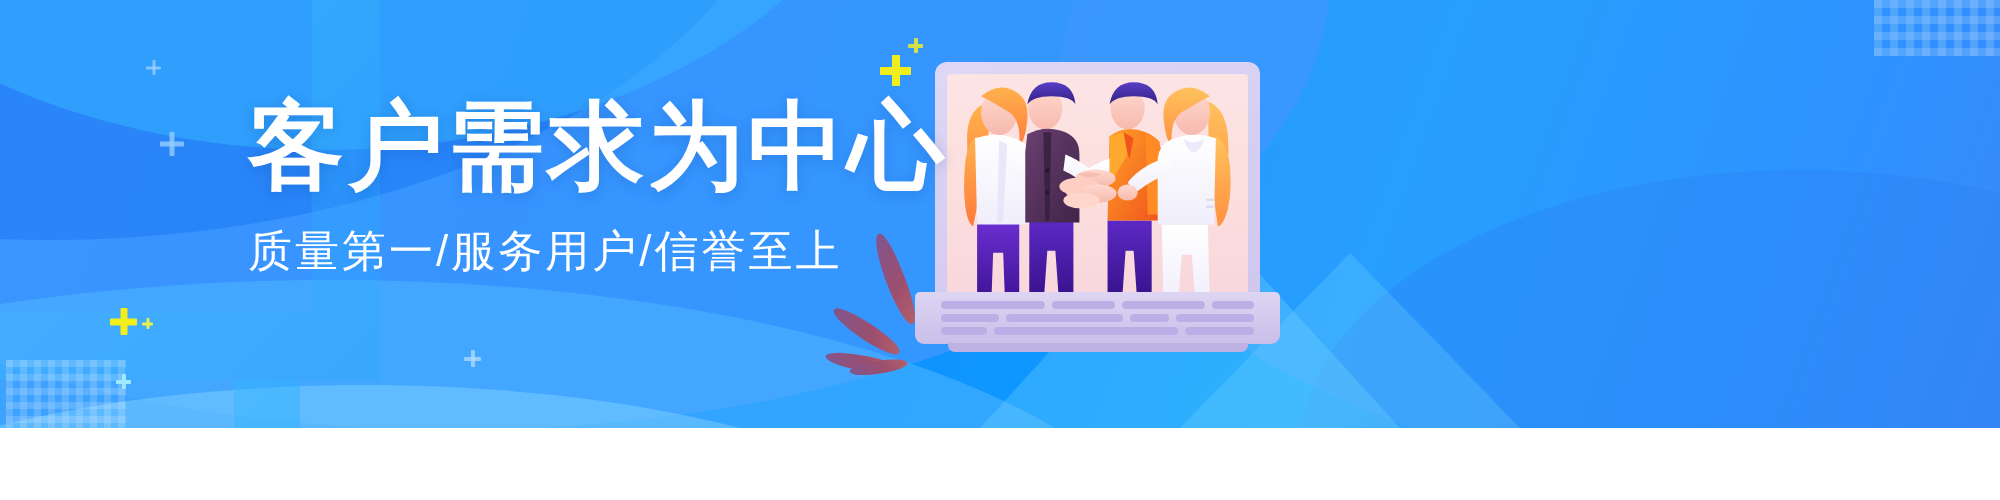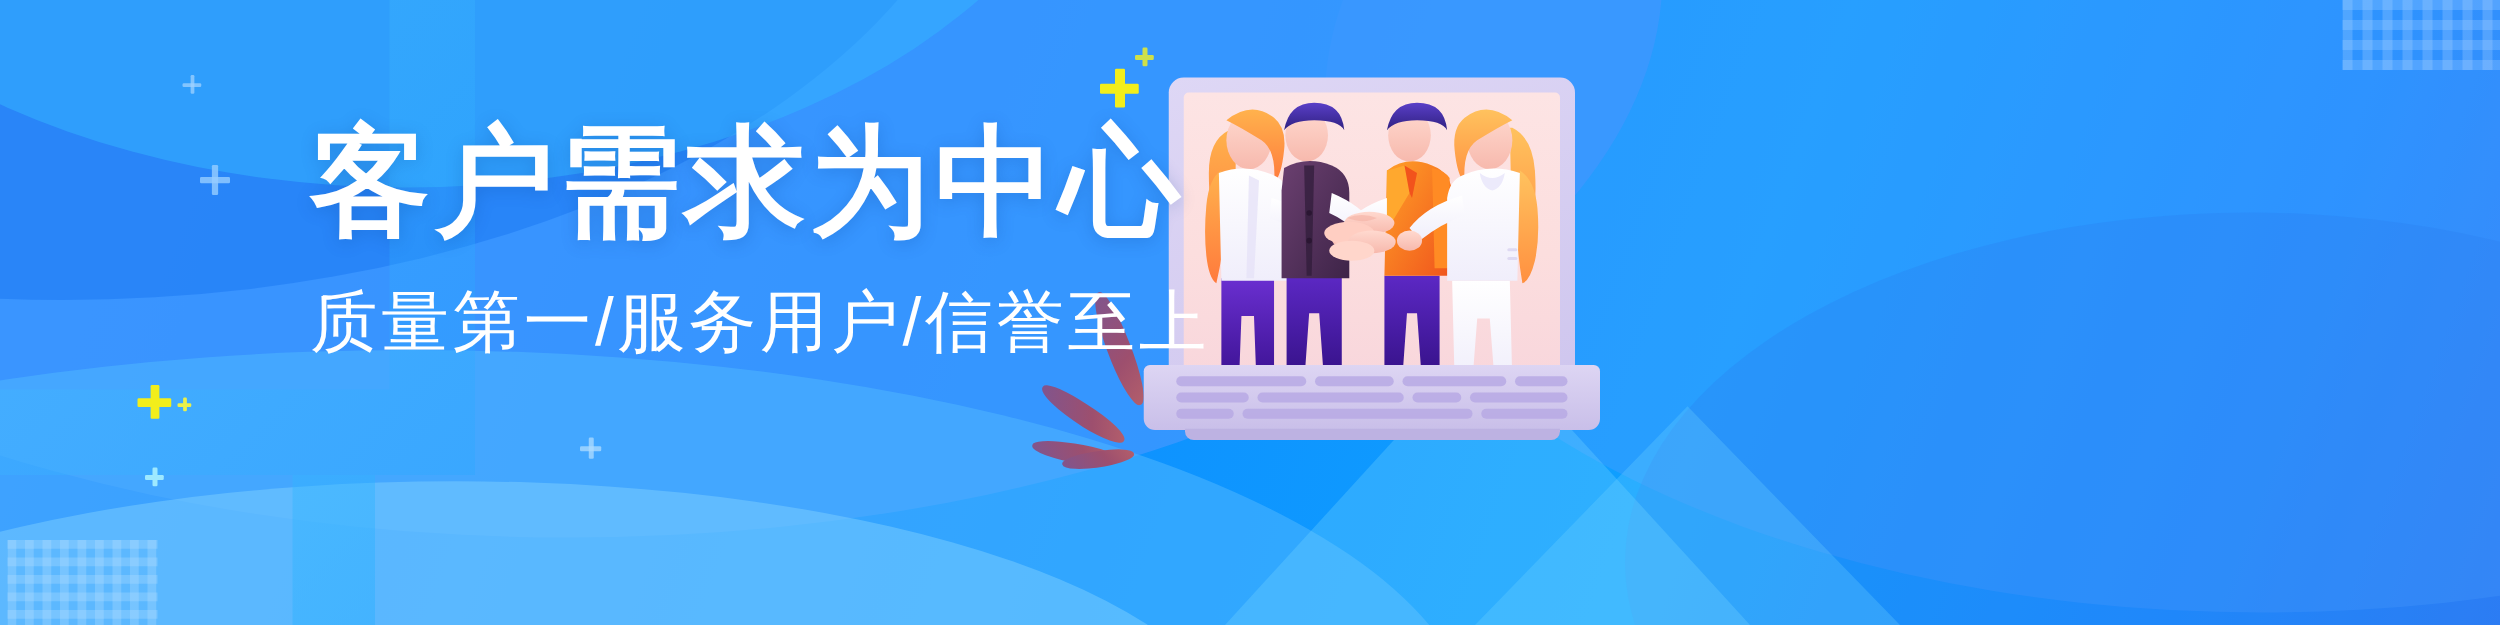--- a/index.html
+++ b/index.html
@@ -3,21 +3,21 @@
 <meta charset="utf-8">
 <style>
   * { margin:0; padding:0; box-sizing:border-box; }
   html, body {
     width:2000px; height:500px;
     overflow:hidden;
     font-family:"Liberation Sans", sans-serif;
   }
   #banner {
     position:relative;
-    width:2000px; height:500px;
+    width:2000px; height:428px;
     background:linear-gradient(110deg,#2f8cff 0%,#1f86ff 22%,#0e93ff 48%,#0fa0ff 68%,#1b8cff 88%,#2d7cf5 100%);
     overflow:hidden;
   }
 
   
   .bg-layer { position:absolute; pointer-events:none; }
 
   .wave-a {
     left:-420px; top:-470px; width:1750px; height:900px;
     border-radius:50%;
@@ -120,21 +120,21 @@
     font-weight:bold;
     color:#ffffff;
     letter-spacing:4px;
     line-height:1.12;
     white-space:nowrap;
     text-shadow:0 3px 14px rgba(10,60,140,.22);
     font-family:"Liberation Sans","DejaVu Sans",sans-serif;
   }
   .subline {
     margin-top:22px;
-    font-size:54px;
+    font-size:44px;
     font-weight:500;
     color:#ffffff;
     letter-spacing:3px;
     white-space:nowrap;
     font-family:"Liberation Sans","DejaVu Sans",sans-serif;
   }
 
   
   #laptop {
     position:absolute; left:915px; top:62px; width:365px; height:290px; z-index:15;

